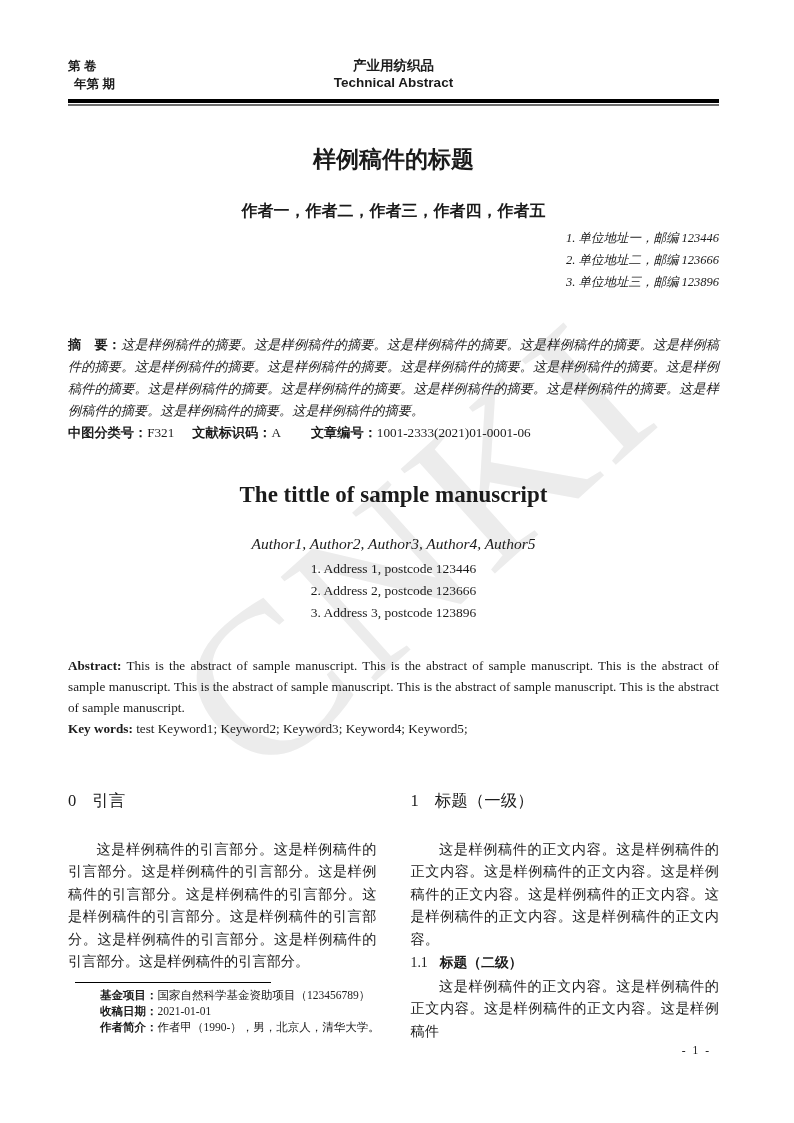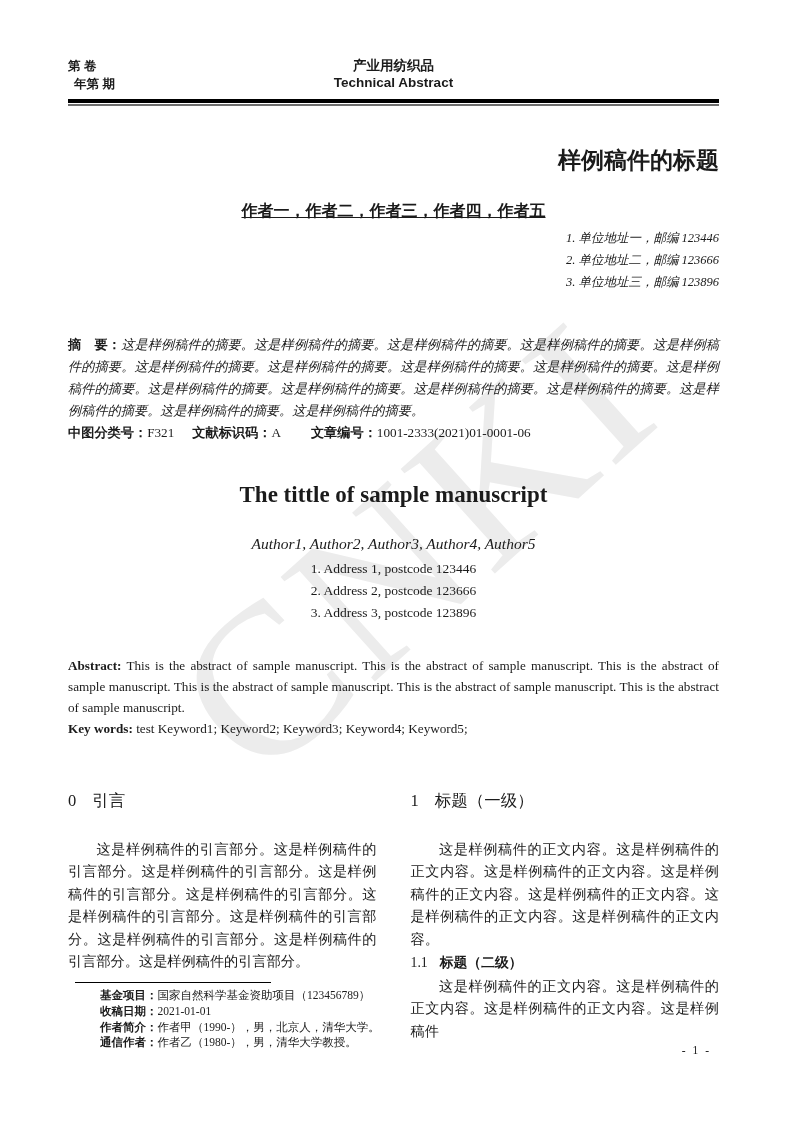--- a/index.html
+++ b/index.html
@@ -22,22 +22,22 @@
   .hdr-left { width:140px; font-family:"Liberation Sans",sans-serif; font-weight:bold; font-size:12.5px; line-height:18px; }
   .hdr-left .l2 { padding-left:6px; }
   .hdr-center { flex:1; text-align:center; font-family:"Liberation Sans",sans-serif; font-weight:bold; }
   .hdr-center .cn { font-size:13.5px; line-height:17px; }
   .hdr-center .en { font-size:13.5px; line-height:17px; }
   .hdr-right { width:140px; }
   .rule-thick { margin-top:6px; height:4px; background:#000; }
   .rule-thin  { margin-top:1px; height:2px; background:#6e6e6e; }
 
   
-  .title-cn { margin-top:40px; text-align:right; font-family:Liberation Sans, sans-serif; font-weight:bold; font-size:23px; line-height:28px; }
-  .authors-cn { margin-top:27px; text-align:center; font-family:"Liberation Sans",sans-serif; font-weight:bold; font-size:16px; line-height:20px;text-decoration:underline; }
+  .title-cn { margin-top:40px; text-align:center; font-family:Liberation Serif, serif; font-weight:bold; font-size:23px; line-height:28px; }
+  .authors-cn { margin-top:27px; text-align:center; font-family:"Liberation Sans",sans-serif; font-weight:bold; font-size:16px; line-height:20px; }
   .addr-cn { margin-top:6px; text-align:right; font-size:12.5px; line-height:22px; font-style:italic; }
   .meta-cn { margin-top:41px; font-size:13.2px; line-height:22px; text-align:justify; }
   .meta-cn p { margin:0; }
   .hei { font-family:"Liberation Sans",sans-serif; font-weight:bold; font-style:normal; }
   .kai { font-style:italic; }
   .clc-gap { display:inline-block; width:18px; }
   .clc-gap-wide { display:inline-block; width:30px; }
 
   
   .title-en { margin-top:37px; text-align:center; font-weight:bold; font-size:23px; line-height:28px; }
@@ -126,17 +126,16 @@
       </div>
     </div>
 
   </div>
 
   <div class="foot-rule"></div>
   <div class="footnotes">
     <div class="fline"><span class="flabel">基金项目：</span><span>国家自然科学基金资助项目（123456789）</span></div>
     <div class="fline"><span class="flabel">收稿日期：</span><span>2021-01-01</span></div>
     <div class="fline"><span class="flabel">作者简介：</span><span>作者甲（1990-），男，北京人，清华大学。</span></div>
-    <div class="fline"><span class="flabel">通信作者：</span><span>作者乙（1980-），男，清华大学教授。</span></div>
   </div>
   <div class="page-num">- 1 -</div>
 
 </div>
 
 </body></html>

